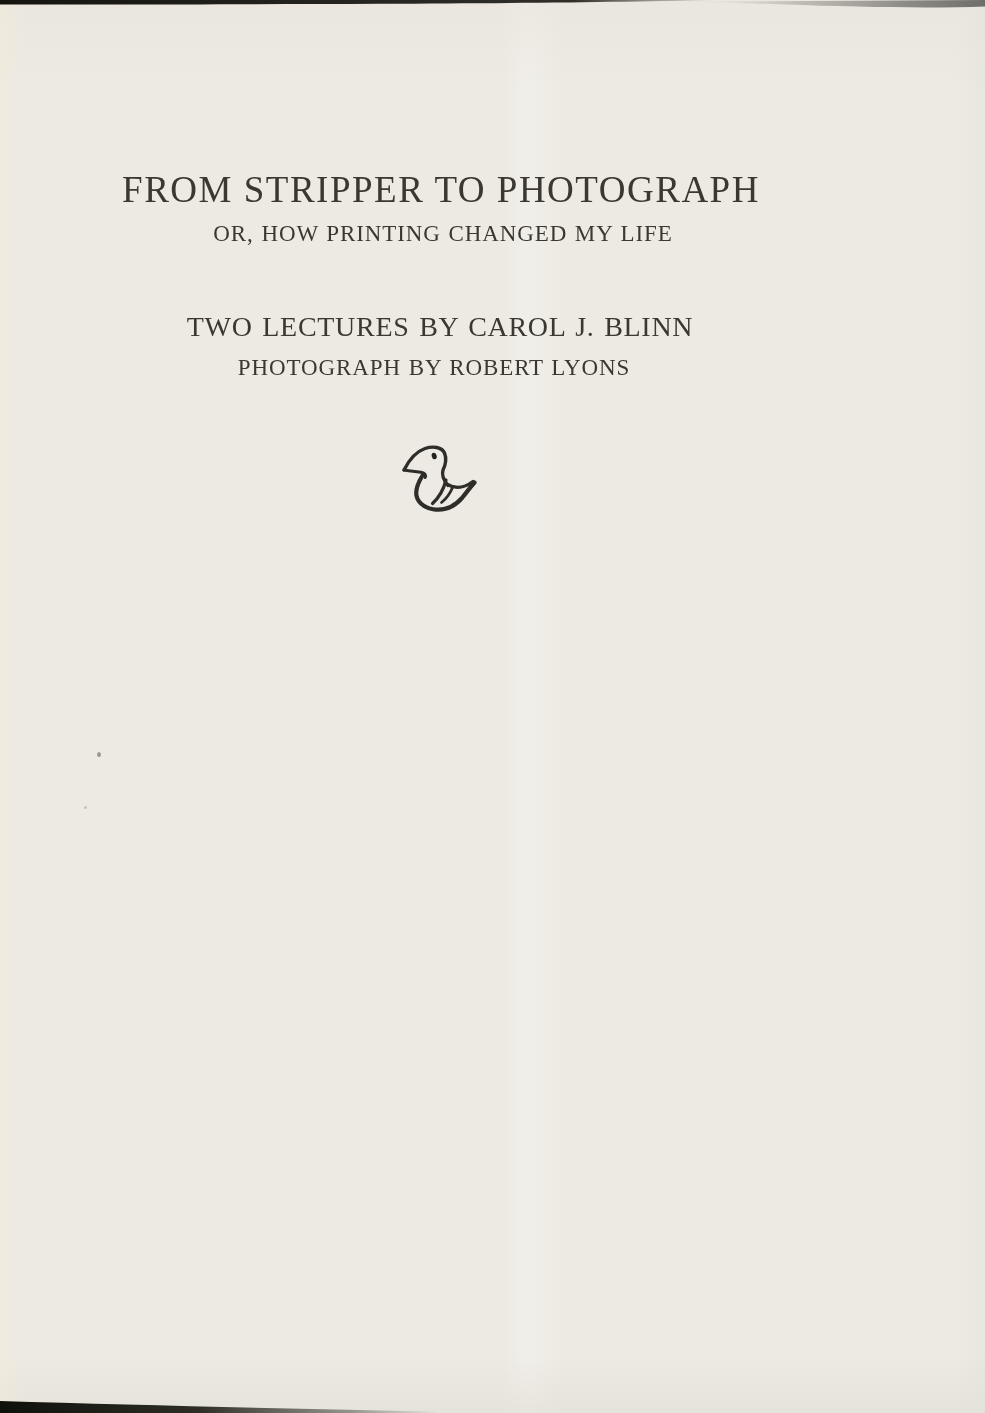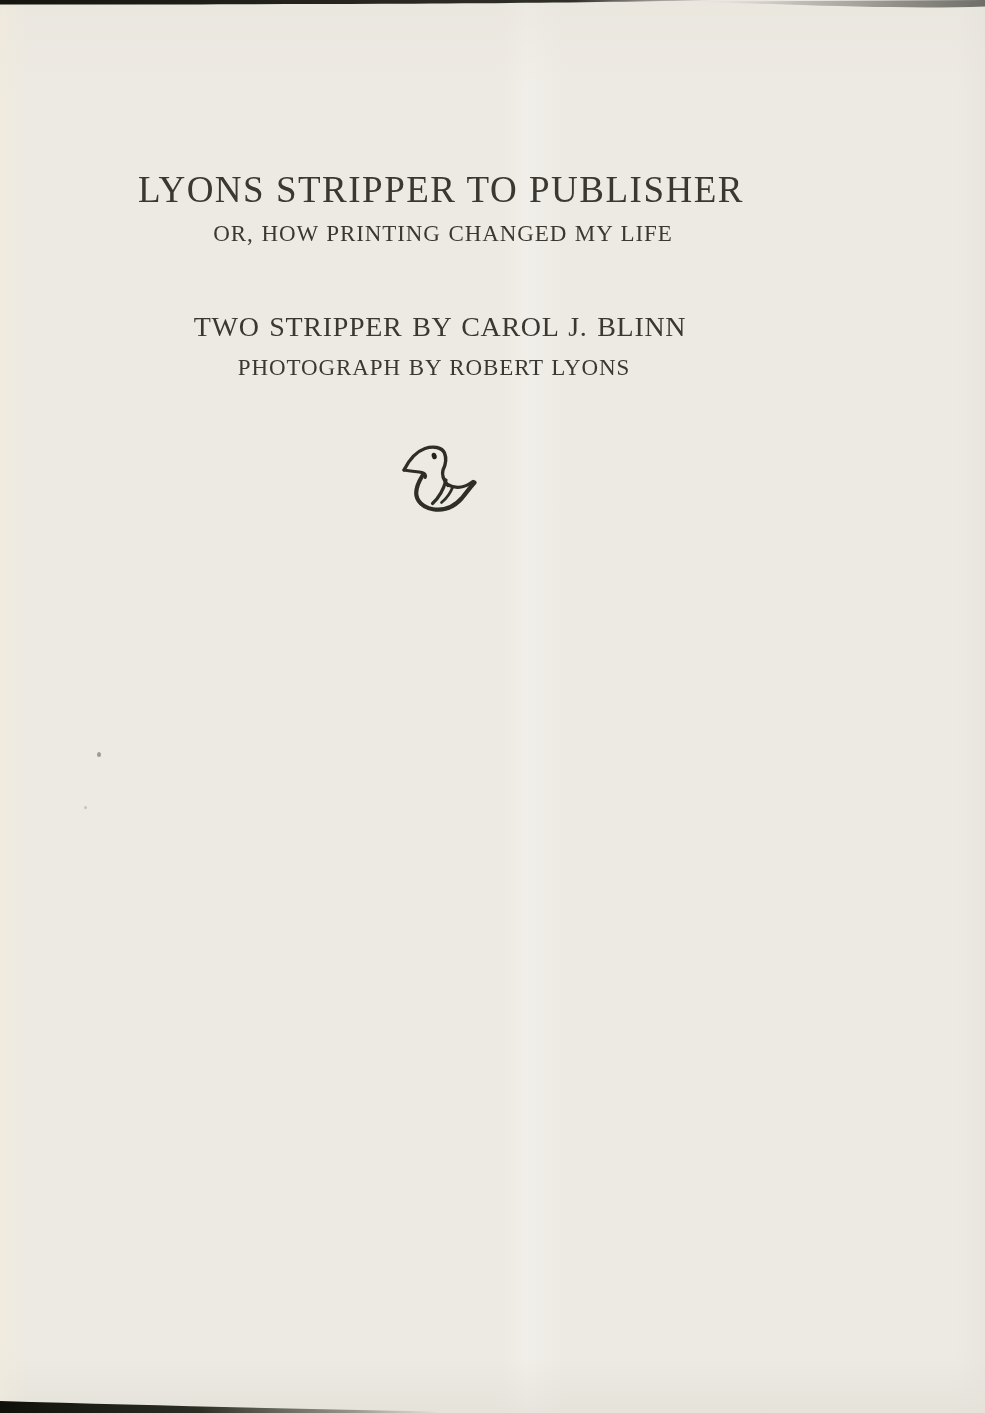--- a/index.html
+++ b/index.html
@@ -100,23 +100,23 @@
         <stop offset="0" stop-color="#0f100a"></stop>
         <stop offset="0.45" stop-color="#1c1d14" stop-opacity="0.92"></stop>
         <stop offset="0.8" stop-color="#34352a" stop-opacity="0.45"></stop>
         <stop offset="1" stop-color="#4a4b3e" stop-opacity="0"></stop>
       </linearGradient>
     </defs>
     <path d="M0,3 C140,7 290,11 440,13.6 L440,15 L0,15 Z" fill="url(#gWedge)"></path>
   </svg>
 
   <div class="textblock">
-    <div class="tline title">LYONS STRIPPER TO PUBLISHER</div>
+    <div class="tline title">FROM STRIPPER TO PHOTOGRAPH</div>
     <div class="tline subtitle">OR, HOW PRINTING CHANGED MY LIFE</div>
-    <div class="tline byline">TWO STRIPPER BY CAROL J. BLINN</div>
+    <div class="tline byline">TWO LECTURES BY CAROL J. BLINN</div>
     <div class="tline credit">PHOTOGRAPH BY ROBERT LYONS</div>
   </div>
 
   <svg class="ornament" width="86" height="76" viewBox="0 0 86 76" aria-hidden="true">
     <g fill="none" stroke="#2e2d28" stroke-linecap="round" stroke-linejoin="round">
 
       <path d="M5,32 C9,24 16,14 26,10.5 C34,7.8 43,9 45.5,15 C47.5,20 46.5,27 44,32 C42.8,36 44.5,42 49,47.5" stroke-width="3.4"></path>
 
       <path d="M5,32 C12,33.5 18,33.5 23,34.5 C26,35.2 27.2,37 26.2,39.5" stroke-width="3"></path>
 

